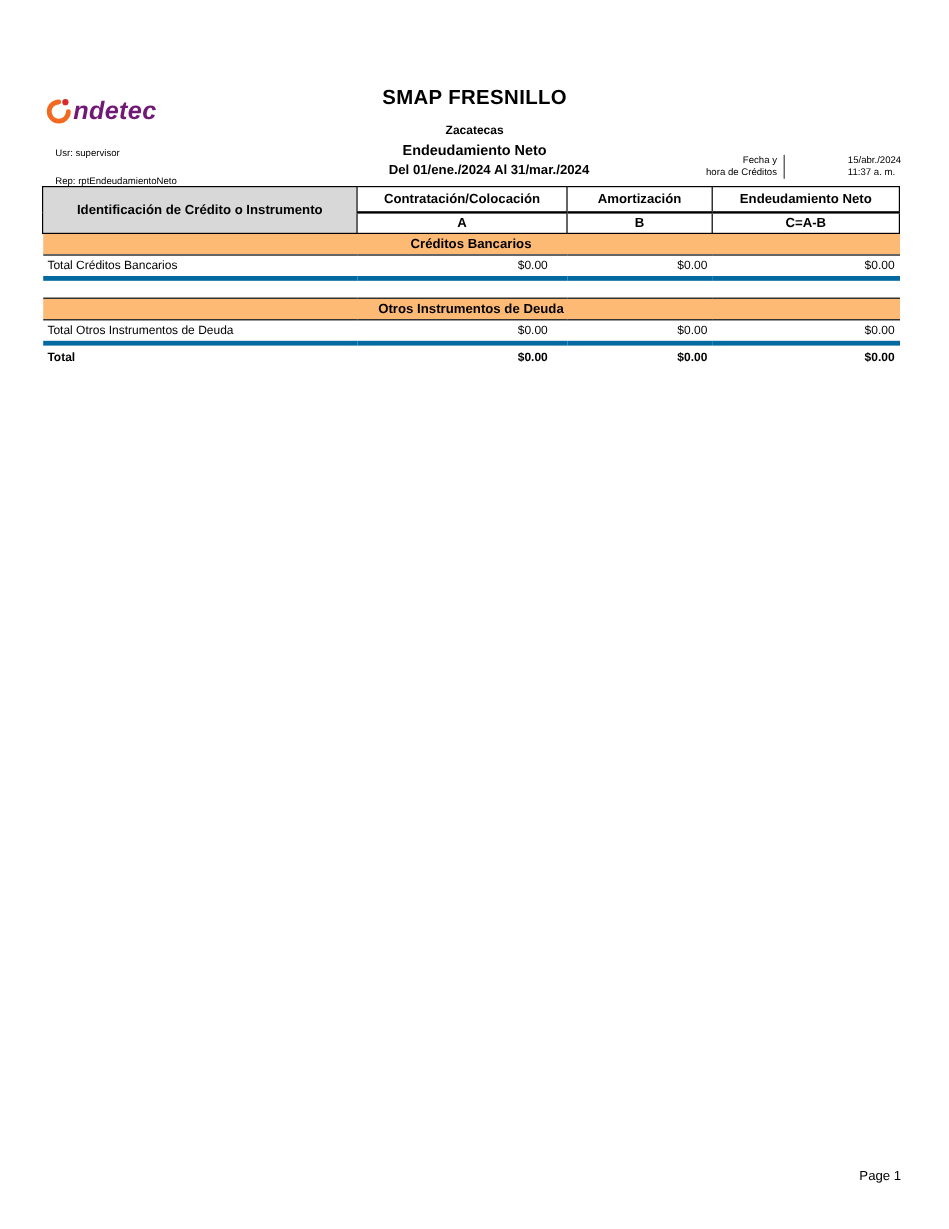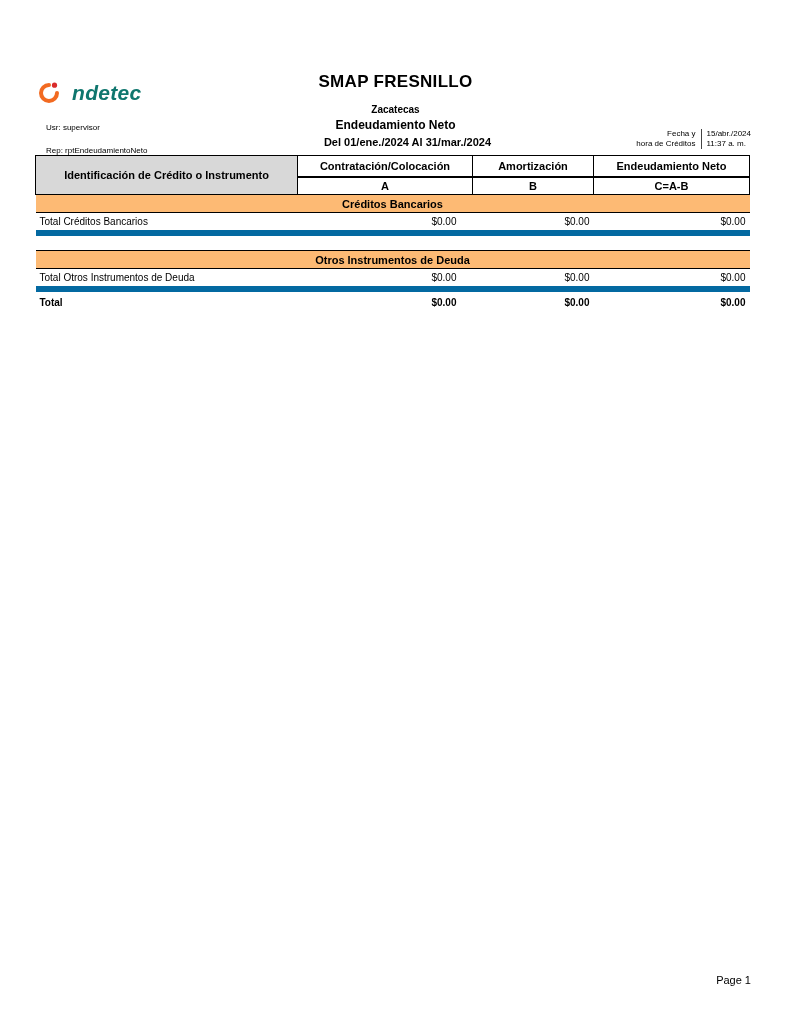--- a/index.html
+++ b/index.html
@@ -7,35 +7,35 @@
     width: 791px; height: 1024px;
     background: #ffffff;
     font-family: "Liberation Sans", sans-serif;
     color: #000;
     position: relative;
     overflow: hidden;
   }
 
   
   .logo { position: absolute; left: 38px; top: 80px; display: flex; align-items: center; height: 26px; }
-  .logo-text { font-size: 21px; font-weight: bold; font-style: italic; color: #0f766e; letter-spacing: .3px; margin-left: 12px; }
+  .logo-text { font-size: 21px; font-weight: bold; font-style: italic; color: #701a75; letter-spacing: .3px; margin-left: 1px; }
 
   
   .title-block { position: absolute; left: 0; right: 0; top: 72px; text-align: center; }
   .title { font-size: 17px; font-weight: bold; letter-spacing: .3px; }
   .subtitle { font-size: 10px; font-weight: bold; margin-top: 12px; }
   .report-name { font-size: 12px; font-weight: bold; margin-top: 3px; }
   .period { font-size: 11px; font-weight: bold; margin-top: 4px; padding-left: 24px; }
 
   
   .meta-left { position: absolute; left: 46px; top: 123px; font-size: 8px; }
   .meta-left div + div { margin-top: 14px; }
 
   
-  .meta-right { position: absolute; right: 40px; top: 129px; display: flex; font-size: 8px; line-height: 10px; }
+  .meta-right { position: absolute; right: 40px; top: 129px; display: flex; font-size: 8px; line-height: 10px; gap: 48px; }
   .meta-labels { text-align: right; padding-right: 5px; border-right: 1px solid #444; }
   .meta-values { padding-left: 5px; }
 
   
   table.report { position: absolute; left: 35px; top: 155px; width: 714px; border-collapse: collapse; table-layout: fixed; }
   table.report th, table.report td { padding: 0 4px; overflow: hidden; white-space: nowrap; }
   th.id-col {
     background: #d8d8d8; font-size: 11px; font-weight: bold; text-align: center;
     vertical-align: middle; border: 1px solid #000; margin-left: 48px;
   }
@@ -44,21 +44,21 @@
     border: 1px solid #000; border-bottom: 2px solid #000; height: 20px;
   }
   th.sub-head {
     font-size: 11px; font-weight: bold; text-align: center; vertical-align: middle;
     border: 1px solid #000; height: 16px;
   }
   tr.section-row td {
     background: #fdba74; font-size: 11px; font-weight: bold; text-align: center;
     border-top: 1px solid #000; border-bottom: 1px solid #000; height: 17px; vertical-align: middle;
   }
-  tr.data-row td { font-size: 10px; height: 17px; border-bottom: 6px solid #0369a1; vertical-align: middle; }
+  tr.data-row td { font-size: 10px; height: 17px; border-bottom: 4px solid #0369a1; vertical-align: middle; }
   tr.data-row td.num, tr.total-row td.num { text-align: right; }
   tr.data-row td:nth-child(2), tr.total-row td:nth-child(2) { padding-right: 16px; }
   tr.spacer-row td { height: 14px; }
   tr.total-row td { font-size: 10px; font-weight: bold; height: 21px; vertical-align: middle; }
 
   .page-number { position: absolute; right: 40px; bottom: 38px; font-size: 11px; }
 </style>
 </head>
 <body>
 

